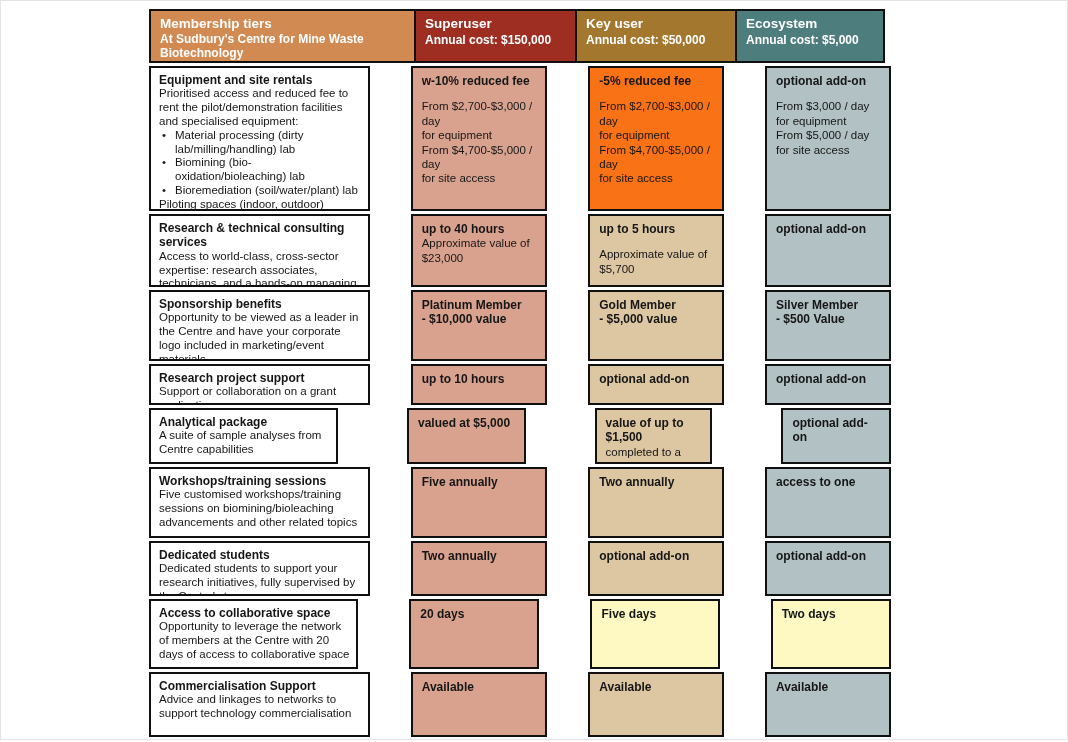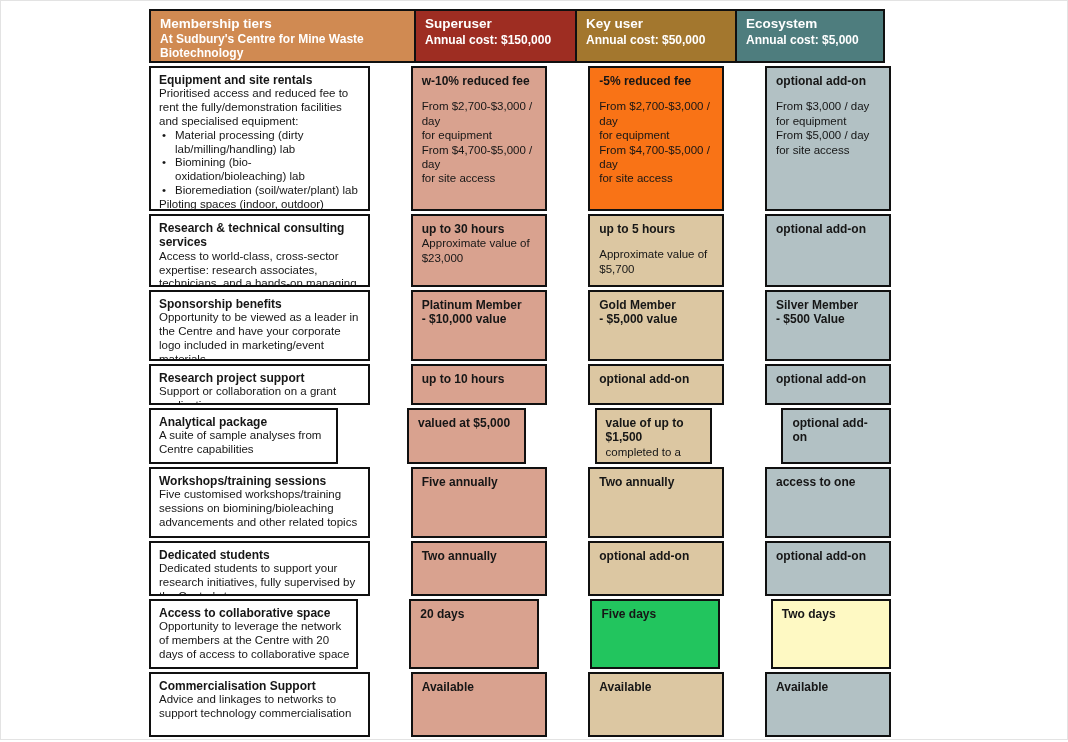--- a/index.html
+++ b/index.html
@@ -62,21 +62,21 @@
         </div>
         <div class="cell c3" style="background: rgb(78, 125, 126);">
           <div class="t-name">Ecosystem</div>
           <div class="t-cost">Annual cost: $5,000</div>
         </div>
       </div>
     <div id="body-rows">
         <div class="row" style="height: 145px;">
           <div class="cell feature-cell c0">
             <div class="f-title">Equipment and site rentals</div>
-            <div class="f-desc">Prioritised access and reduced fee to rent the fully/demonstration facilities and specialised equipment:</div>
+            <div class="f-desc">Prioritised access and reduced fee to rent the pilot/demonstration facilities and specialised equipment:</div>
             <div class="bullet">
               <span class="dot">•</span>
               <span class="btext">Material processing (dirty lab/milling/handling) lab</span>
             </div>
             <div class="bullet">
               <span class="dot">•</span>
               <span class="btext">Biomining (bio-oxidation/bioleaching) lab</span>
             </div>
             <div class="bullet">
               <span class="dot">•</span>
@@ -108,21 +108,21 @@
             <div class="cl">From $5,000 / day</div>
             <div class="cl">for site access</div>
           </div>
         </div>
         <div class="row" style="height: 73px;">
           <div class="cell feature-cell c0">
             <div class="f-title">Research &amp; technical consulting services</div>
             <div class="f-desc">Access to world-class, cross-sector expertise: research associates, technicians, and a hands-on managing director</div>
           </div>
           <div class="cell tier-cell c1" style="background: rgb(217, 162, 143);">
-            <div class="cl bold">up to 30 hours</div>
+            <div class="cl bold">up to 40 hours</div>
             <div class="cl">Approximate value of</div>
             <div class="cl">$23,000</div>
           </div>
           <div class="cell tier-cell c2" style="background: rgb(220, 199, 162);">
             <div class="cl bold">up to 5 hours</div>
             <div class="cl blank"></div>
             <div class="cl">Approximate value of</div>
             <div class="cl">$5,700</div>
           </div>
           <div class="cell tier-cell c3" style="background: rgb(178, 193, 196);">
@@ -210,21 +210,21 @@
           </div>
         </div>
         <div class="row" style="height: 70px; gap: 10px;">
           <div class="cell feature-cell c0">
             <div class="f-title">Access to collaborative space</div>
             <div class="f-desc">Opportunity to leverage the network of members at the Centre with 20 days of access to collaborative space</div>
           </div>
           <div class="cell tier-cell c1" style="background: rgb(217, 162, 143);">
             <div class="cl bold">20 days</div>
           </div>
-          <div class="cell tier-cell c2" style="background: #22c55e;">
+          <div class="cell tier-cell c2" style="background: #fef9c3;">
             <div class="cl bold">Five days</div>
           </div>
           <div class="cell tier-cell c3" style="background: #fef9c3;">
             <div class="cl bold">Two days</div>
           </div>
         </div>
         <div class="row" style="height: 65px;">
           <div class="cell feature-cell c0">
             <div class="f-title">Commercialisation Support</div>
             <div class="f-desc">Advice and linkages to networks to support technology commercialisation</div>

